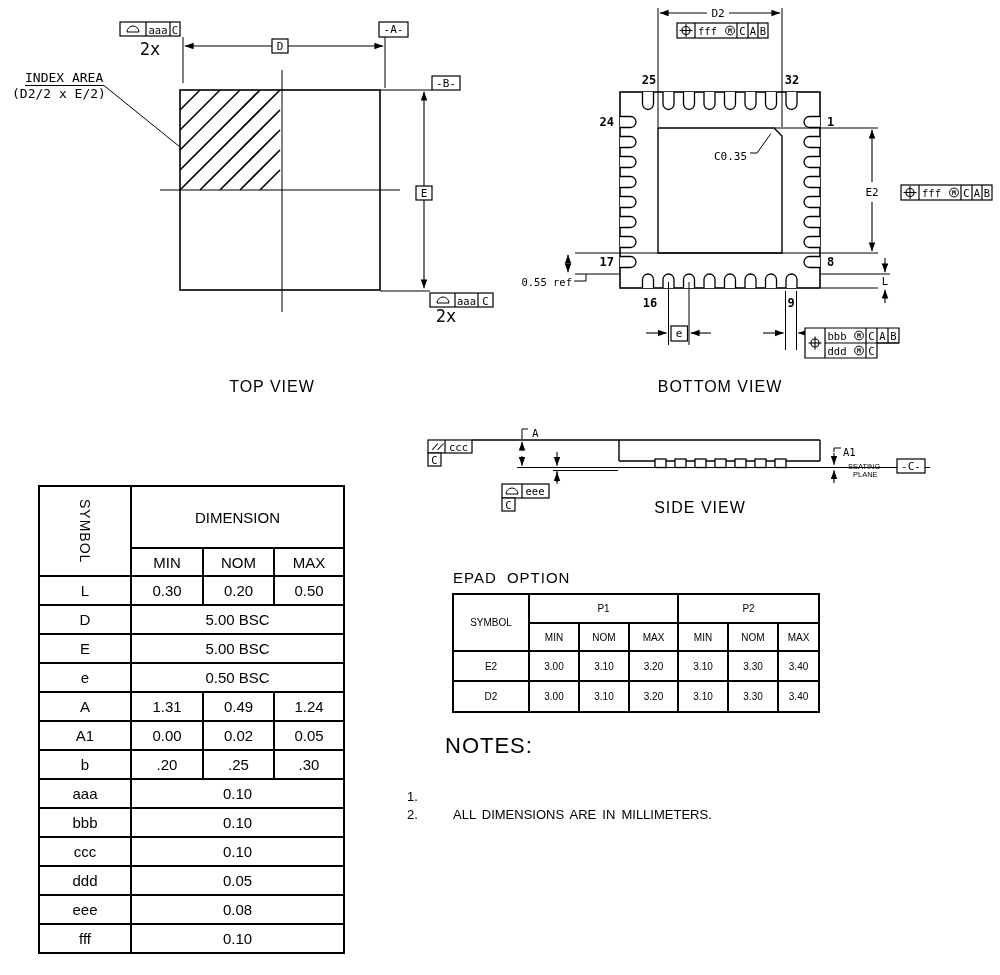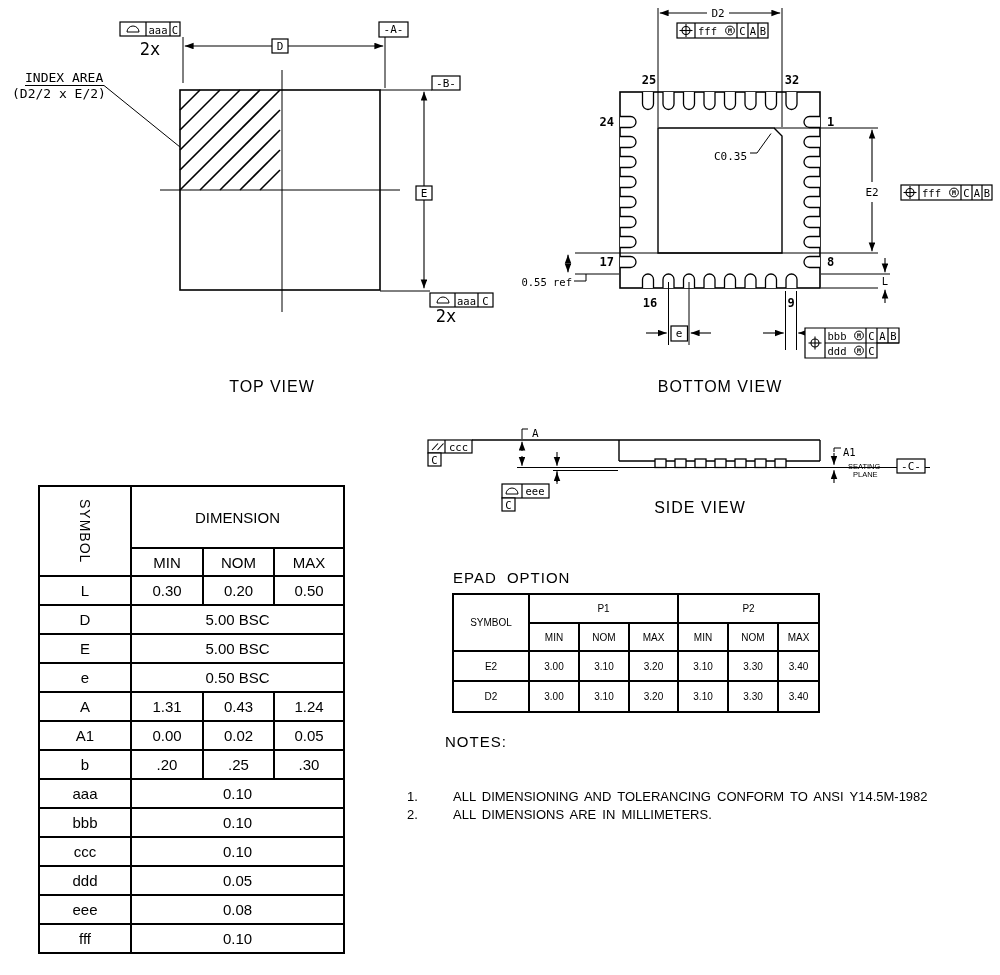--- a/index.html
+++ b/index.html
@@ -24,21 +24,21 @@
   
   table{border-collapse:collapse;table-layout:fixed;position:absolute;background:#fff;}
   td{border:2px solid #000;text-align:center;vertical-align:middle;padding:0;
      font-family:"Liberation Sans",sans-serif;font-size:15px;}
   #dim-table{left:38px;top:485px;width:305px;}
   #epad-table{left:452px;top:593px;width:366px;font-size:14px;}
   #epad-table td{font-size:10px;}
   .vtext{writing-mode:vertical-rl;margin:0 auto;font-size:14px;letter-spacing:1px;}
   .abs{position:absolute;}
   #epad-title{left:453px;top:569px;font-size:15px;letter-spacing:1px;word-spacing:5px;}
-  #notes-title{left:445px;top:733px;font-size:15px;letter-spacing:1px;}
+  #notes-title{left:445px;top:733px;font-size:22px;letter-spacing:1px;}
   .note-row{position:absolute;left:407px;width:580px;display:flex;font-size:13px;
             line-height:14px;word-spacing:2.5px;}
   .note-num{width:46px;flex:none;}
 </style>
 </head>
 <body>
 
 <div id="canvas">
 
 <svg id="drawing" width="1000" height="975" viewBox="0 0 1000 975">
@@ -408,21 +408,21 @@
     <td>E</td>
     <td colspan="3">5.00 BSC</td>
   </tr>
   <tr style="height:29px">
     <td>e</td>
     <td colspan="3">0.50 BSC</td>
   </tr>
   <tr style="height:29px">
     <td>A</td>
     <td>1.31</td>
-    <td>0.43</td>
+    <td>0.49</td>
     <td>1.24</td>
   </tr>
   <tr style="height:29px">
     <td>A1</td>
     <td>0.00</td>
     <td>0.02</td>
     <td>0.05</td>
   </tr>
   <tr style="height:29px">
     <td>b</td>
@@ -499,20 +499,19 @@
     <td>3.10</td>
     <td>3.30</td>
     <td>3.40</td>
   </tr>
 </tbody>
     </table>
 
 <div id="notes-title" class="abs">NOTES:</div>
 <div class="note-row" style="top:790px">
   <span class="note-num">1.</span>
-  <span>ALL DIMENSIONING AND TOLERANCING CONFORM TO ANSI Y14.5M-1982</span>
 </div>
 <div class="note-row" style="top:808px">
   <span class="note-num">2.</span>
   <span>ALL DIMENSIONS ARE IN MILLIMETERS.</span>
 </div>
 
 </div>
 
 </body></html>

